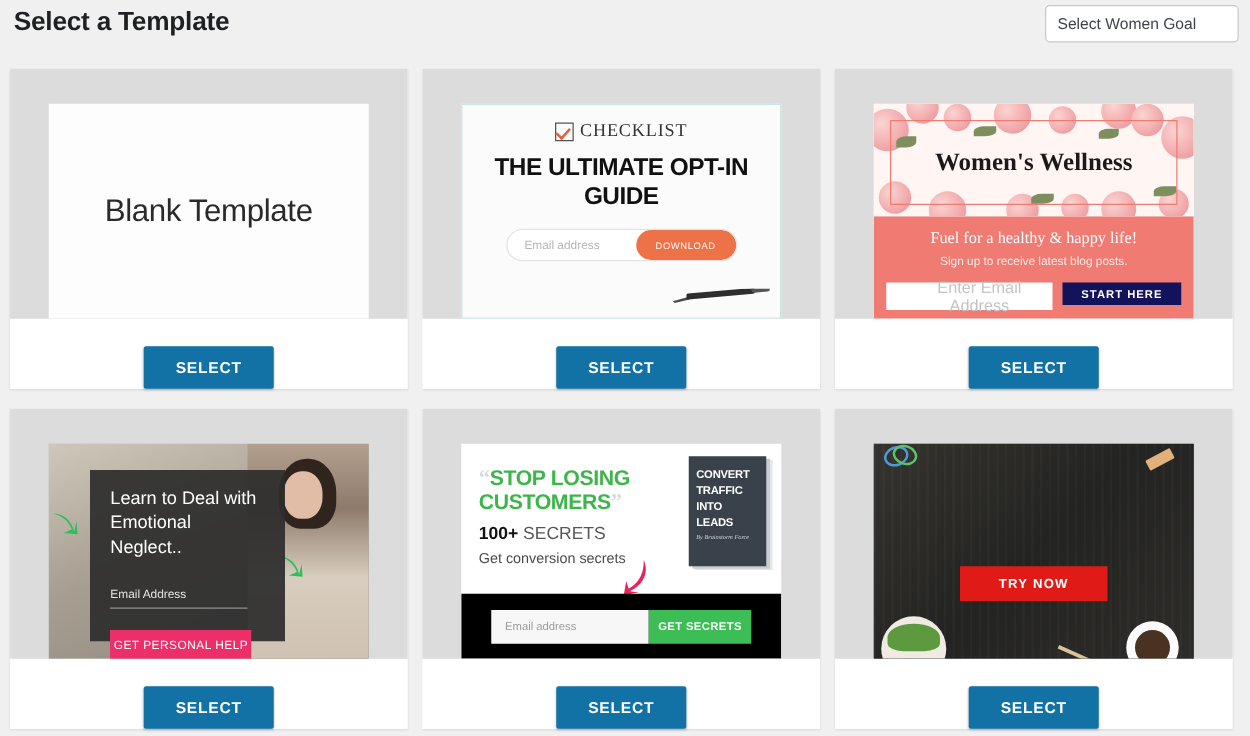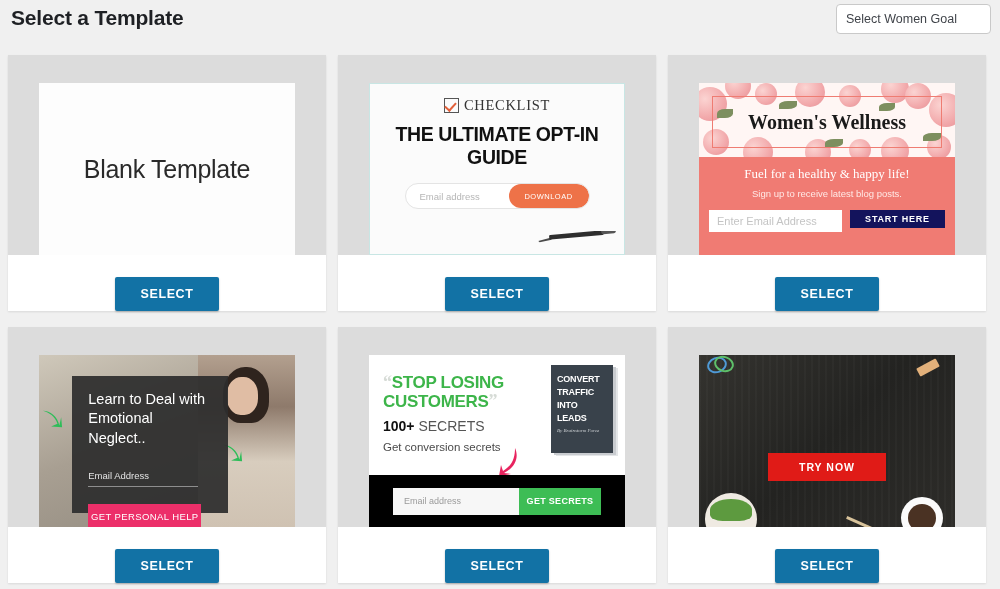--- a/index.html
+++ b/index.html
@@ -157,21 +157,21 @@
     border-radius: 13px;
   }
   .pen {
     position: absolute; right: 6px; bottom: 11px;
     width: 82px; height: 12px;
   }
 
   
   .t-wellness { display: flex; flex-direction: column; }
   .wl-top {
-    height: 74px; position: relative;
+    height: 90px; position: relative;
     background: #fff6f4;
     overflow: hidden;
   }
   .wl-rose {
     position: absolute; border-radius: 50%;
     background: radial-gradient(circle at 35% 35%, #fbd4d2 0%, #f2a9ab 60%, #e58f95 100%);
   }
   .wl-leaf {
     position: absolute; border-radius: 50% 0 50% 0;
     background: #7d8f5f;
@@ -193,22 +193,22 @@
     font-family: "Liberation Serif", serif;
     font-size: 13px; color: #ffffff;
   }
   .wl-h3 { margin-top: 6px; font-size: 9.5px; color: #ffe9e6; }
   .wl-form {
     margin: 11px 10px 0 10px;
     display: flex; gap: 8px;
   }
   .wl-input {
     flex: 1; height: 22px; background: #fff;
-    display: flex; align-items: center; padding-left: 8px;
-    font-size: 11px; color: #c4c4c4;
+    display: flex; align-items: center; padding-left: 16px;
+    font-size: 13px; color: #c4c4c4;
   }
   .wl-btn {
     width: 95px; height: 18px; background: #13135c; color: #fff;
     font-size: 9px; font-weight: bold; letter-spacing: 0.8px;
     display: flex; align-items: center; justify-content: center;
   }
 
   
   .t-neglect { position: relative; background: #b8b3a7; }
   .ng-bg {

